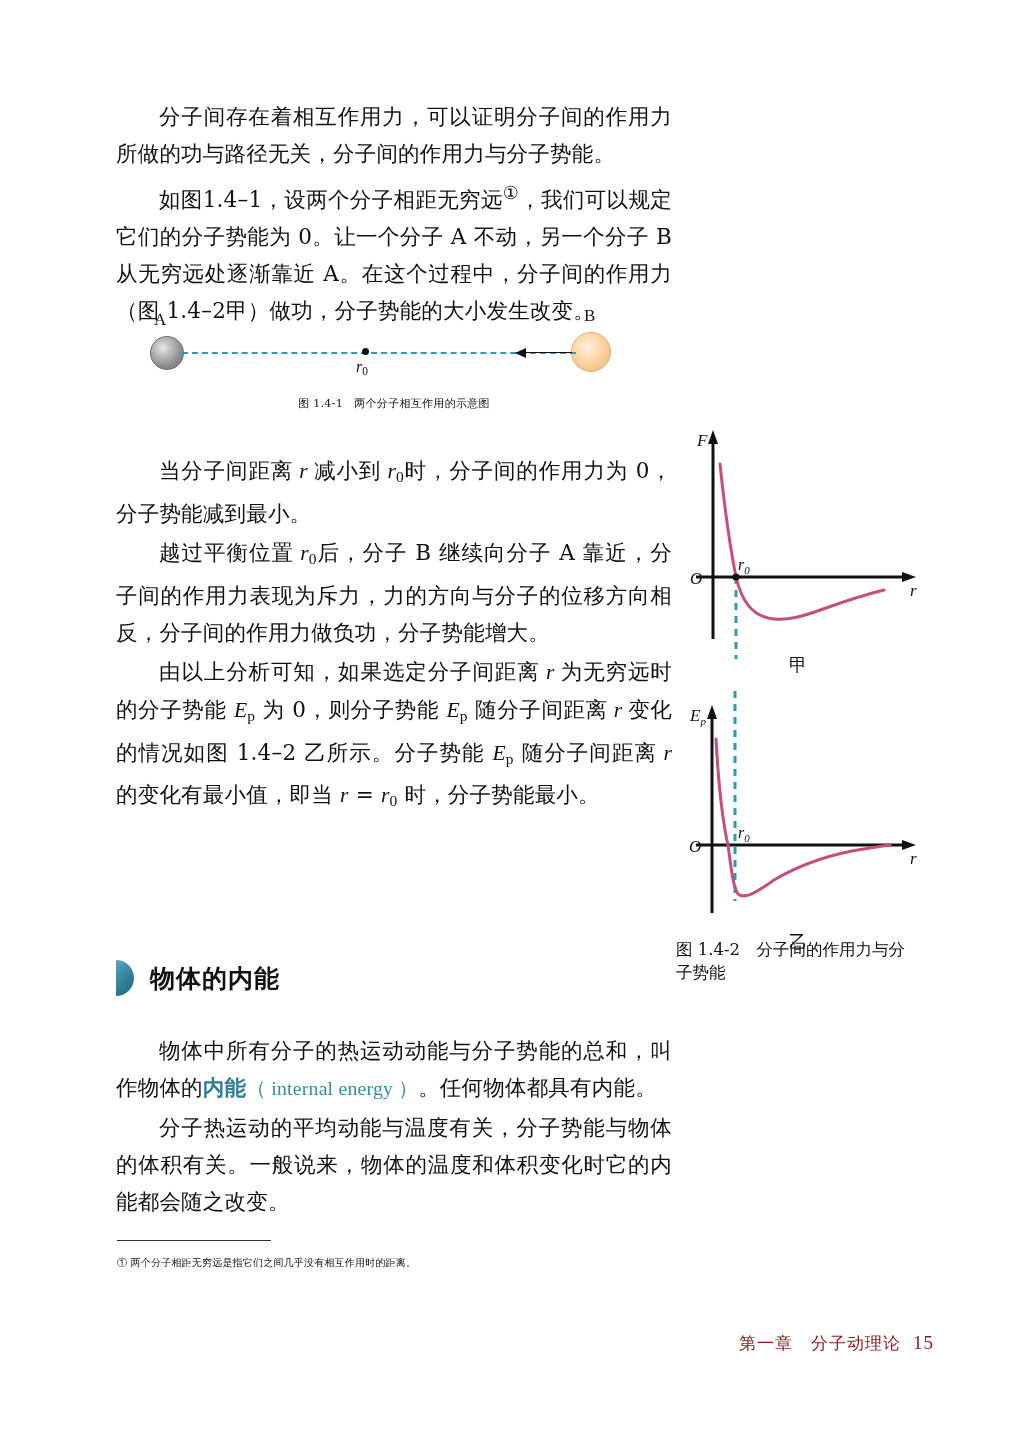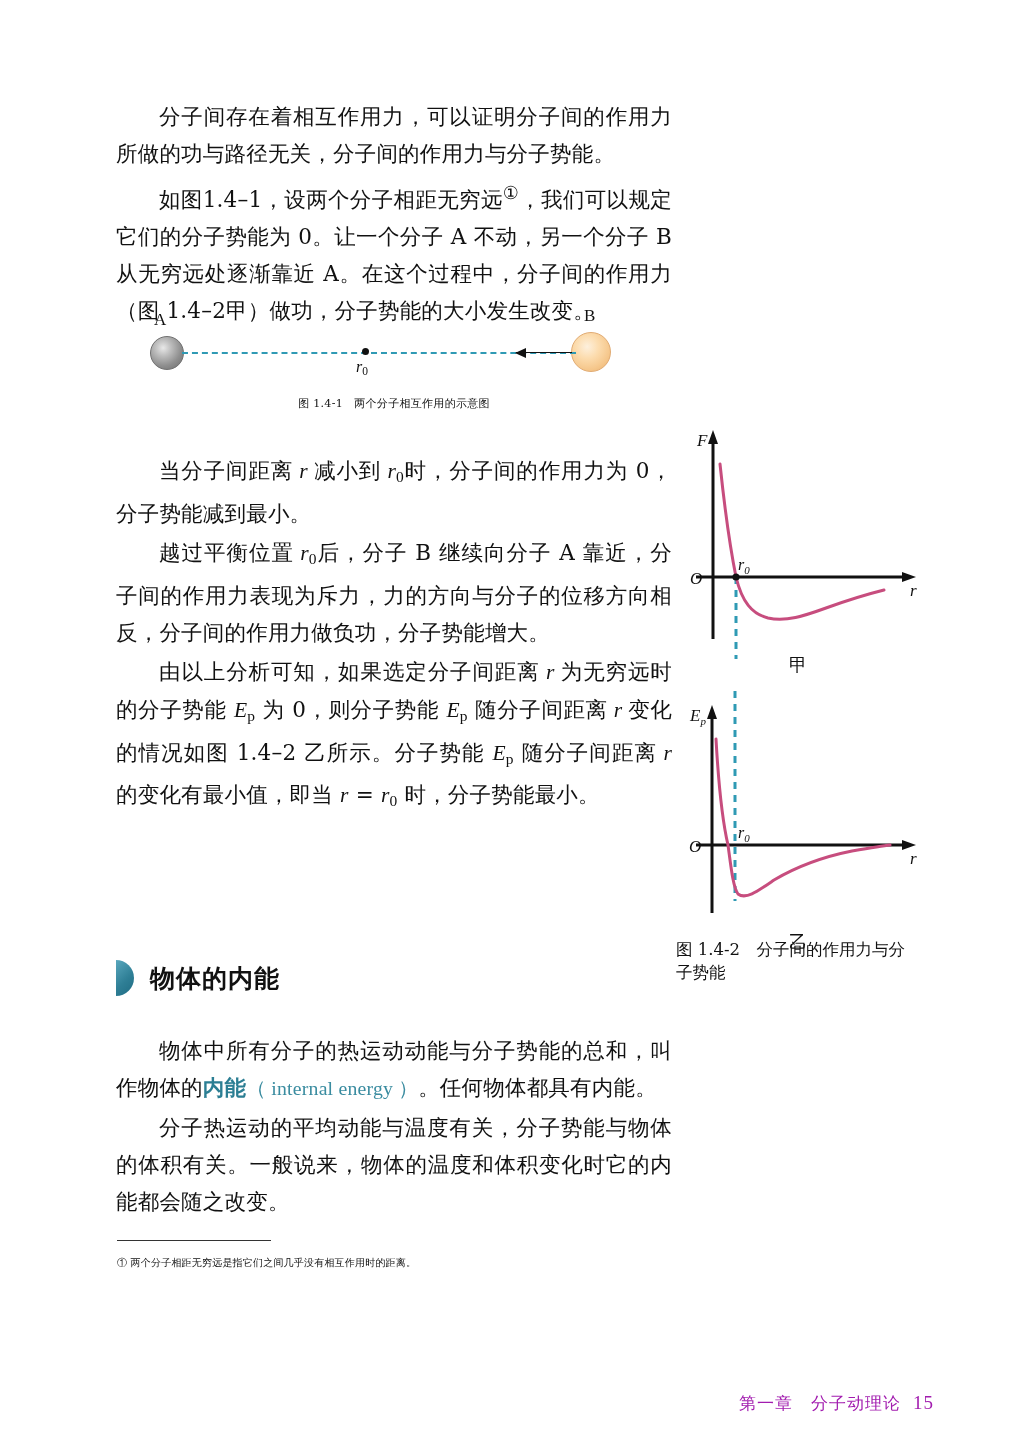--- a/index.html
+++ b/index.html
@@ -175,25 +175,25 @@
     font-size: 10px;
     line-height: 22px;
     font-family: "DejaVu Serif", serif;
     letter-spacing: 0.2px;
   }
 
   
   .footer {
     position: absolute;
     right: 86px;
-    top: 1392px;
+    top: 1332px;
     font-size: 17px;
     font-family: "DejaVu Serif", serif;
     letter-spacing: 1px;
-    color: #a21caf;
+    color: #7f1d1d;
   }
   .footer .pg { font-size: 19px; margin-left: 12px; font-family: "Liberation Serif", serif; }
 </style>
 </head>
 <body>
 
 <div class="page">
 
   <div class="text-col">
     <p class="para">分子间存在着相互作用力，可以证明分子间的作用力所做的功与路径无关，分子间的作用力与分子势能。</p>

